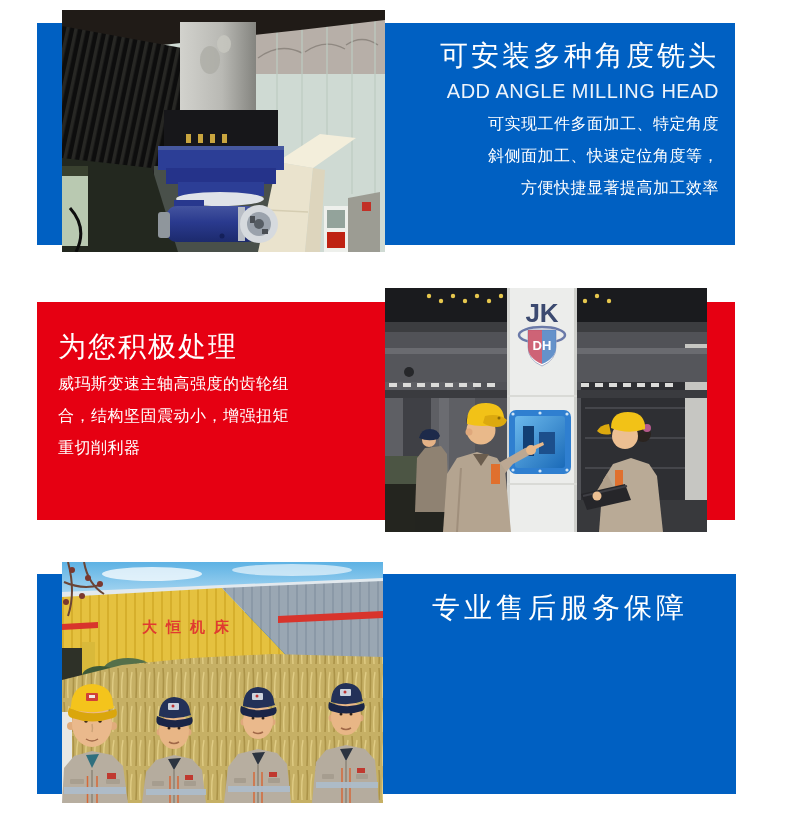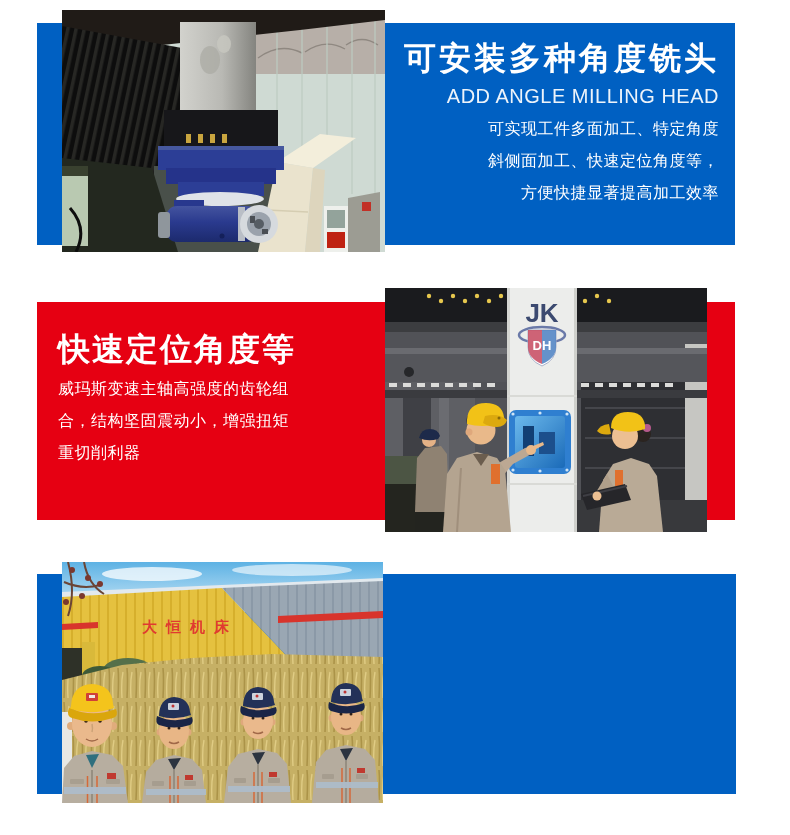--- a/index.html
+++ b/index.html
@@ -1,21 +1,21 @@
 <!DOCTYPE html>
 <html><head>
 <meta charset="utf-8">
 <style>
   html,body{margin:0;padding:0;background:#ffffff;}
   body{font-family:"Liberation Sans",sans-serif;}
   .page{position:relative;width:790px;height:835px;background:#fff;overflow:hidden;}
   .accent{position:absolute;}
   .photo{position:absolute;display:block;}
   .panel-text{position:absolute;color:#ffffff;}
-  .panel-title{font-size:32px;font-weight:bold;line-height:1.15;letter-spacing:3px;}
+  .panel-title{font-size:28px;font-weight:normal;line-height:1.15;letter-spacing:3px;}
   .panel-sub{font-size:20px;font-weight:normal;opacity:.93;letter-spacing:.5px;margin-top:8px;}
   .panel-body{font-size:16px;line-height:32px;white-space:pre-line;letter-spacing:.5px;margin-top:5px;}
   .s1{left:395px;top:40px;width:324px;text-align:right;}
   .s2{left:58px;top:331px;width:320px;text-align:left;}
   .s2 .panel-title{letter-spacing:2px;}
   .s3{left:395px;top:592px;width:330px;text-align:center;}
   .s3 .panel-title{letter-spacing:4px;}
 </style>
 </head>
 <body>
@@ -113,21 +113,21 @@
     <div class="panel-title">可安装多种角度铣头</div>
     <div class="panel-sub">ADD ANGLE MILLING HEAD</div>
     <div class="panel-body">可实现工件多面加工、特定角度
 斜侧面加工、快速定位角度等，
 方便快捷显著提高加工效率</div>
   </div>
 
   <div class="accent" style="left:37px;top:302px;width:698px;height:218px;background:#e60012;"></div>
 
   <div class="panel-text s2">
-    <div class="panel-title">快速定位角度等</div>
+    <div class="panel-title">为您积极处理</div>
     <div class="panel-body">威玛斯变速主轴高强度的齿轮组
 合，结构坚固震动小，增强扭矩
 重切削利器</div>
   </div>
 
   <svg class="photo" style="left:385px;top:288px;" width="322" height="244" viewBox="0 0 322 244" xmlns="http://www.w3.org/2000/svg">
     <defs>
       <linearGradient id="winG" x1="0" y1="0" x2="1" y2="1">
         <stop offset="0" stop-color="#6cb9ec"></stop>
           <stop offset="1" stop-color="#1a6ab8"></stop>
@@ -396,15 +396,16 @@
         <circle cx="289" cy="152" r="1.5" fill="#2e2018"></circle>
       <path d="M279,166 q5,3 10,0" stroke="#a06848" stroke-width="1.5" fill="none"></path>
       <path d="M269,139 q1,-17 15,-18 q15,1 16,15 l1,3 q-16,6 -32,1 z" fill="#233158"></path>
       <path d="M267,140 q17,8 35,1 q2,6 -2,8 q-16,5 -31,0 q-4,-2 -2,-9 z" fill="#1a2547"></path>
       <rect x="278" y="127" width="11" height="7" rx="1" fill="#cdd3dd"></rect>
       <circle cx="283" cy="130" r="1.5" fill="#c03333"></circle>
     </g>
   </svg>
 
   <div class="panel-text s3">
+    <div class="panel-title">专业售后服务保障</div>
   </div>
 
 </div>
 
 </body></html>

